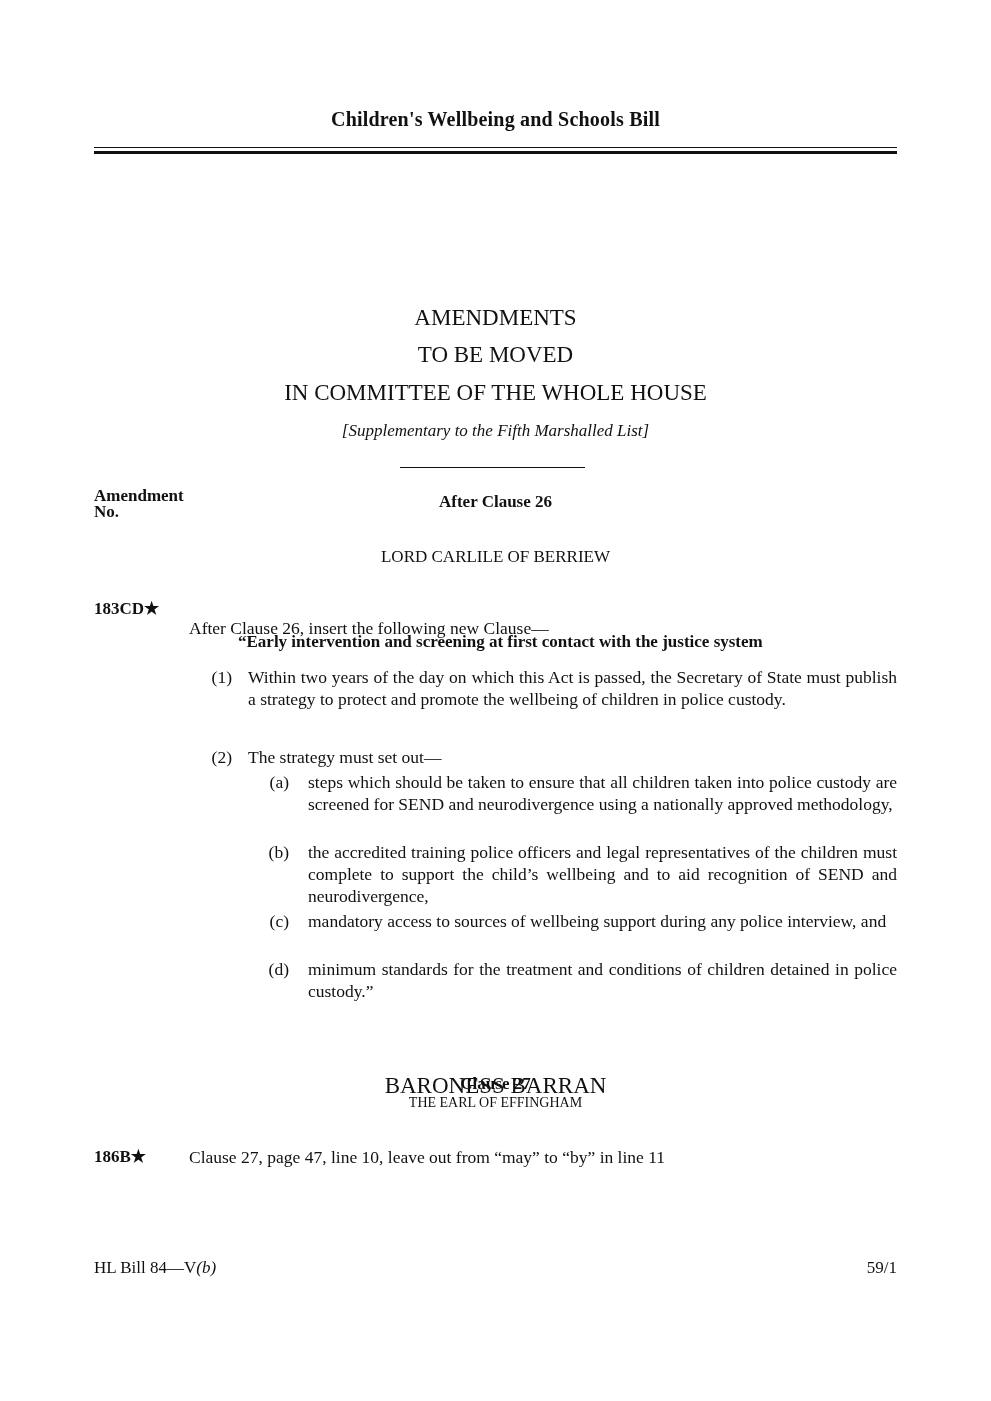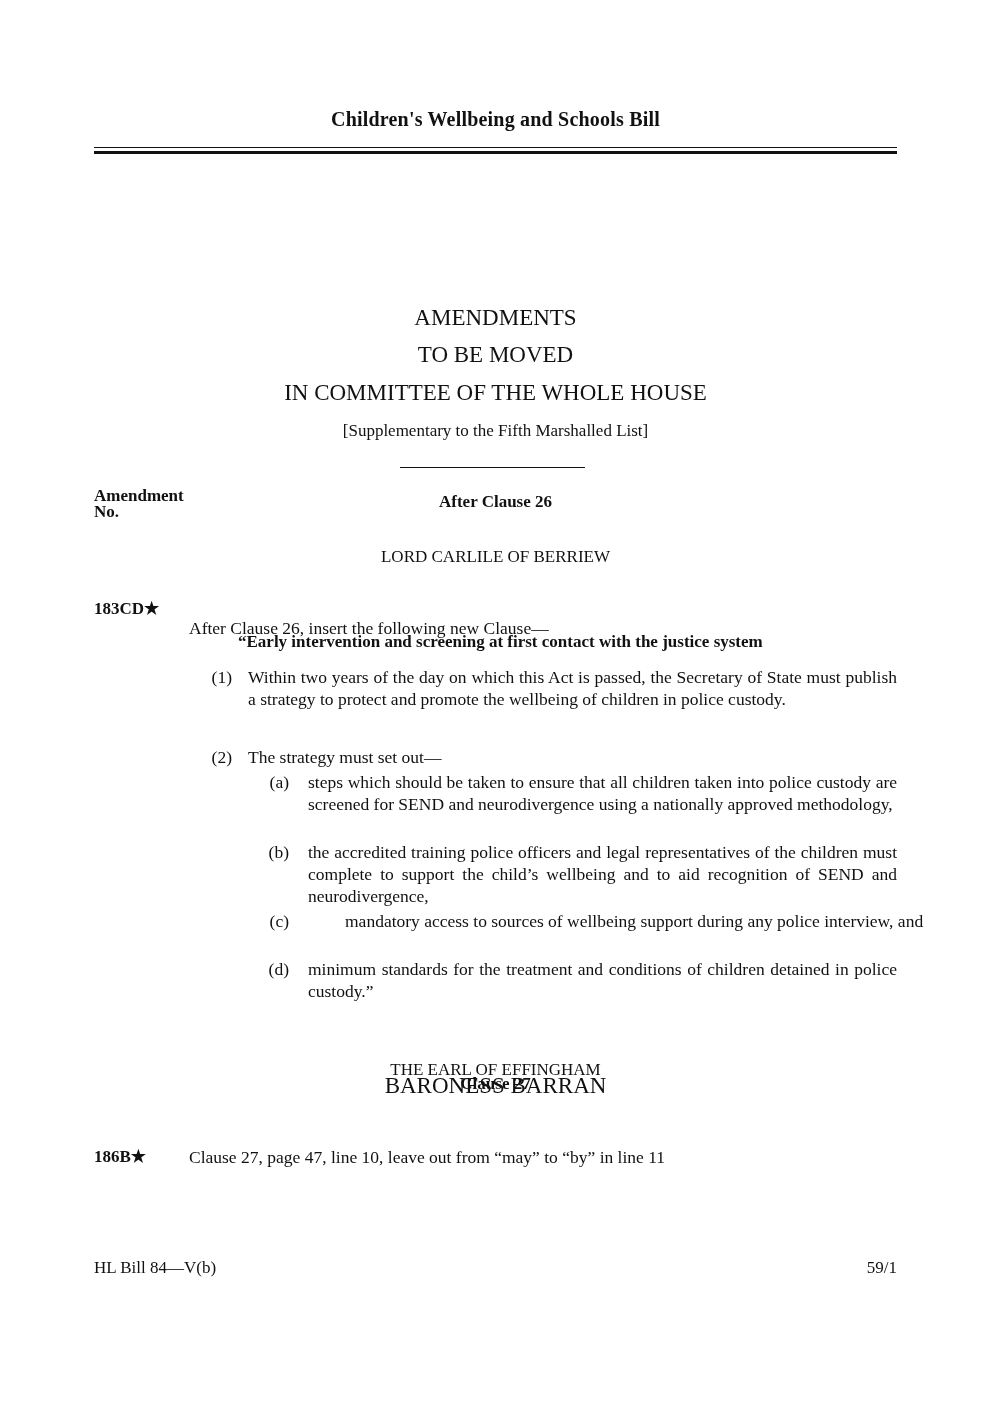--- a/index.html
+++ b/index.html
@@ -10,21 +10,21 @@
     }
     .abs { position: absolute; }
     .title {
       left: 94px; width: 803px; top: 108px; text-align: center;
       font-family: "Liberation Serif", "DejaVu Serif", serif;
       font-weight: bold; font-size: 20px; letter-spacing: 0.2px;
     }
     .rule-thin { left: 94px; width: 803px; top: 147px; height: 0; border-top: 1.5px solid #111; }
     .rule-thick { left: 94px; width: 803px; top: 151px; height: 0; border-top: 3px solid #111; }
     .center { left: 94px; width: 803px; text-align: center; font-family: "Liberation Serif", serif; font-size: 23px; }
-    .italic { }
+    .italic { font-style: italic; }
     .short-rule { left: 400px; width: 185px; top: 467px; border-top: 1.2px solid #111; }
     .amend-no { left: 94px; top: 488px; font-family: "Liberation Serif", serif; font-weight: bold; font-size: 17px; line-height: 16px; }
     .heading-bold { font-weight: bold; font-size: 17px; }
     .body-text { font-family: "Liberation Serif", serif; font-size: 17.5px; line-height: 22px; }
     .num { left: 94px; font-family: "Liberation Serif", serif; font-weight: bold; font-size: 17px; }
     .justify { text-align: justify; }
     .sublabel { text-align: right; width: 34px; }
     .footer { font-family: "Liberation Serif", serif; font-size: 17px; }
   </style>
 </head>
@@ -59,28 +59,28 @@
 <div class="abs body-text" style="left:198px; top:746px; width:34px; text-align:right;">(2)</div>
 <div class="abs body-text" style="left:248px; top:746px;">The strategy must set out—</div>
 
 <div class="abs body-text sublabel" style="left:255px; top:771px;">(a)</div>
 <div class="abs body-text justify" style="left:308px; top:771px; width:589px;">steps which should be taken to ensure that all children taken into police custody are screened for SEND and neurodivergence using a nationally approved methodology,</div>
 
 <div class="abs body-text sublabel" style="left:255px; top:841px;">(b)</div>
 <div class="abs body-text justify" style="left:308px; top:841px; width:589px;">the accredited training police officers and legal representatives of the children must complete to support the child’s wellbeing and to aid recognition of SEND and neurodivergence,</div>
 
 <div class="abs body-text sublabel" style="left:255px; top:910px;">(c)</div>
-<div class="abs body-text justify" style="left:308px; top:910px; width:589px;margin-left:37px;">mandatory access to sources of wellbeing support during any police interview, and</div>
+<div class="abs body-text justify" style="left:308px; top:910px; width:589px;">mandatory access to sources of wellbeing support during any police interview, and</div>
 
 <div class="abs body-text sublabel" style="left:255px; top:958px;">(d)</div>
 <div class="abs body-text justify" style="left:308px; top:958px; width:589px;">minimum standards for the treatment and conditions of children detained in police custody.”</div>
 
 <div class="abs center heading-bold" style="top:1074px;">Clause 27</div>
 <div class="abs center" style="top:1073px; font-size:23px;">BARONESS BARRAN</div>
-<div class="abs center" style="top:1060px; font-size:17px;">THE EARL OF EFFINGHAM</div>
+<div class="abs center" style="top:1095px; font-size:14px;">THE EARL OF EFFINGHAM</div>
 
 <div class="abs num" style="top:1146px;">186B★</div>
 <div class="abs body-text" style="left:189px; top:1146px;">Clause 27, page 47, line 10, leave out from “may” to “by” in line 11</div>
 
 <div class="abs footer" style="left:94px; top:1258px;">
   <span>HL Bill 84—V</span><span class="italic">(b)</span>
 </div>
 <div class="abs footer" style="right:94px; top:1258px;">59/1</div>
 
 </body></html>

